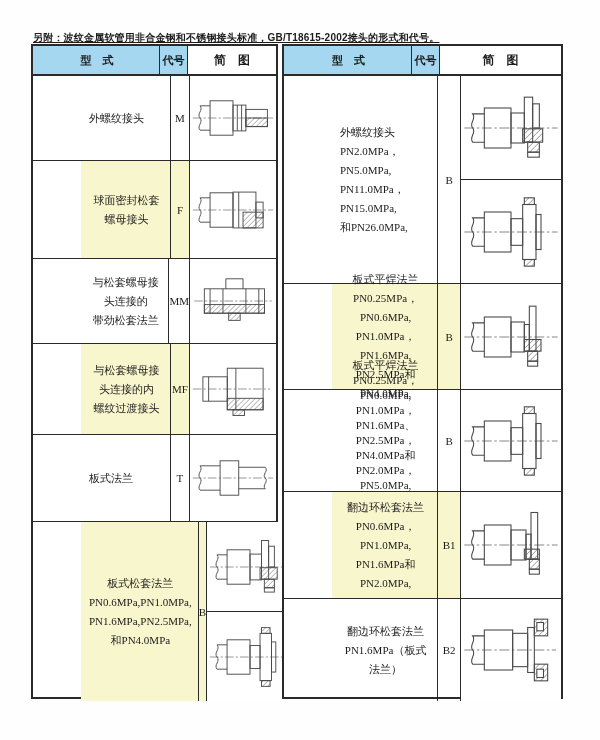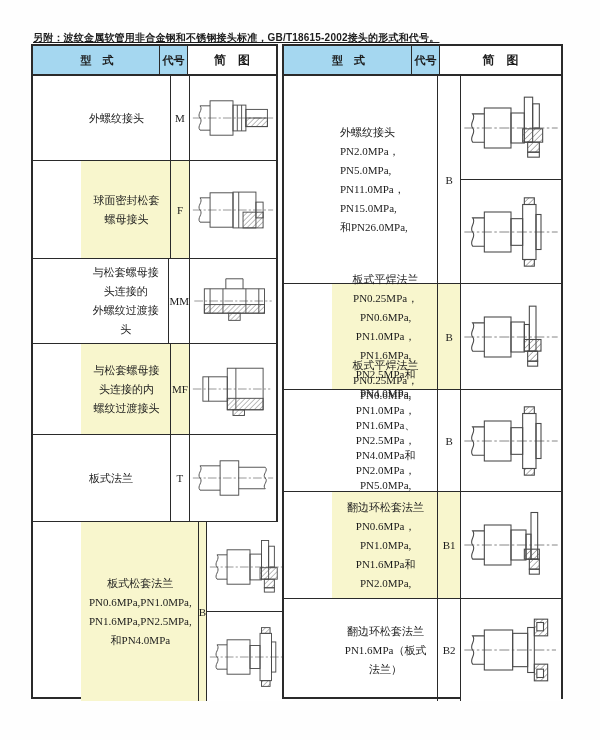--- a/index.html
+++ b/index.html
@@ -98,21 +98,21 @@
           <rect x="92" y="34" width="10" height="22"></rect>
           <rect class="ht" x="74" y="48" width="28" height="22"></rect>
           <line class="cl" x1="4" y1="45" x2="116" y2="45"></line>
         </svg>
       </div>
         </div>
     </div>
 
     <div class="trow lr2">
       <div class="c type">与松套螺母接头连接的
-外螺纹过渡接头</div>
+带劲松套法兰</div>
       <div class="c code">MM</div>
       <div class="c diag">
           <div class="sub">
         <svg class="dg" width="86" height="72" viewBox="0 0 120 90">
           <rect x="20" y="28" width="84" height="34"></rect>
           <path d="M50,28 V14 H74 V28"></path>
           <line x1="46" y1="28" x2="46" y2="62"></line>
               <line x1="78" y1="28" x2="78" y2="62"></line>
           <line x1="28" y1="28" x2="28" y2="62"></line>
               <line x1="96" y1="28" x2="96" y2="62"></line>

